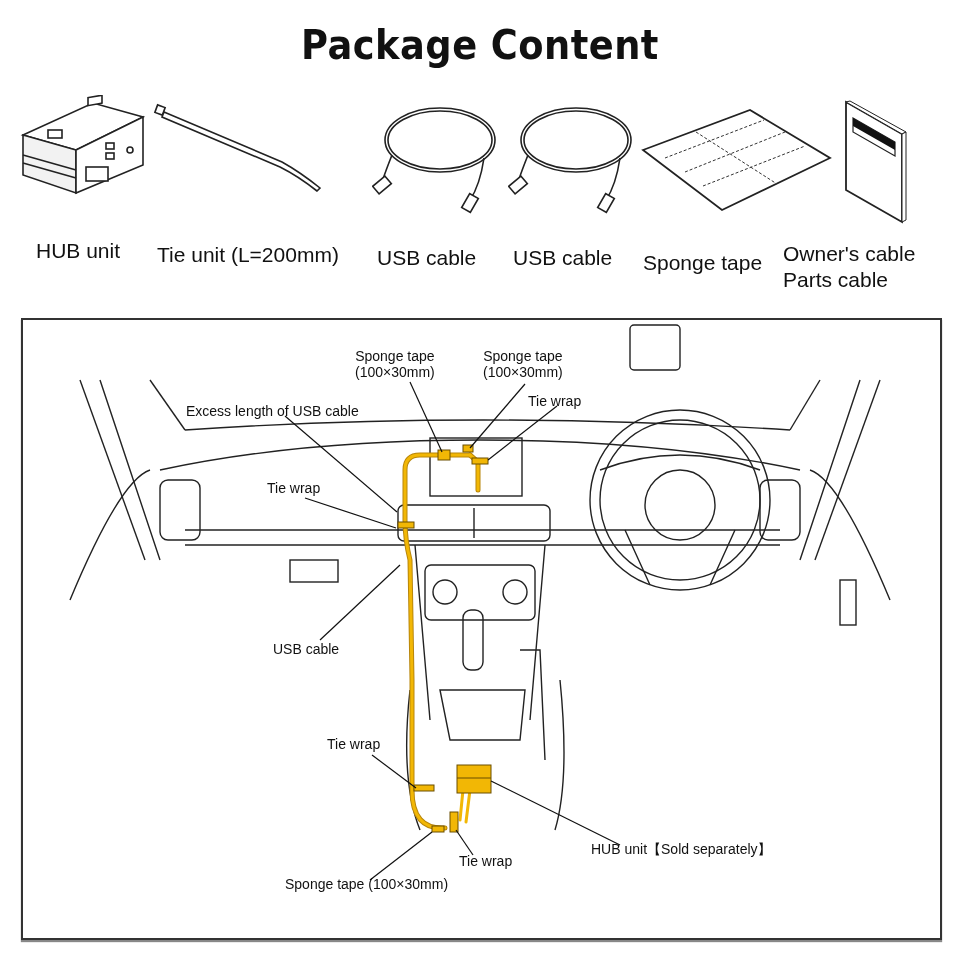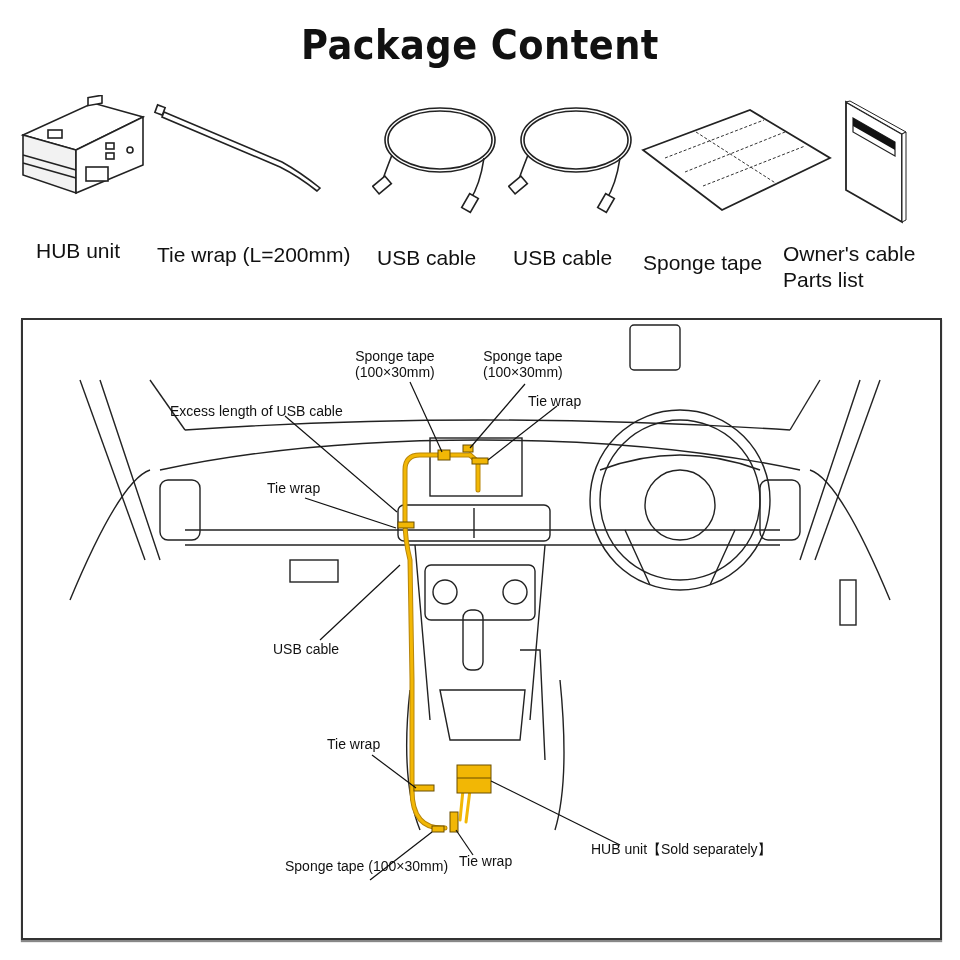--- a/index.html
+++ b/index.html
@@ -68,26 +68,26 @@
 </svg>
 <svg class="item-img" style="left:840px;top:98px" width="80" height="130" viewBox="0 0 80 130">
   <polygon points="6,4 62,36 62,124 6,92" fill="#fff" stroke="#222" stroke-width="1.8"></polygon>
   <polygon points="6,4 10,3 66,34 62,36" fill="#fff" stroke="#222" stroke-width="1"></polygon>
   <polygon points="66,34 66,122 62,124 62,36" fill="#fff" stroke="#222" stroke-width="1"></polygon>
   <polygon points="13,20 55,44 55,58 13,34" fill="#fff" stroke="#222" stroke-width="1.2"></polygon>
   <polygon points="13,20 55,44 55,52 13,28" fill="#111"></polygon>
 </svg>
 
 <div class="item-label" style="left:36px;top:238px">HUB unit</div>
-<div class="item-label" style="left:157px;top:242px">Tie wrap (L=200mm)</div>
+<div class="item-label" style="left:157px;top:242px">Tie unit (L=200mm)</div>
 <div class="item-label" style="left:377px;top:245px">USB cable</div>
 <div class="item-label" style="left:513px;top:245px">USB cable</div>
 <div class="item-label" style="left:643px;top:250px">Sponge tape</div>
 <div class="item-label" style="left:783px;top:241px">Owner's cable</div>
-<div class="item-label" style="left:783px;top:267px">Parts list</div>
+<div class="item-label" style="left:783px;top:267px">Parts cable</div>
 
 <div class="frame"></div>
 <svg class="diagram" width="960" height="960" viewBox="0 0 960 960">
   <g fill="none" stroke="#222" stroke-width="1.4">
 
     <path d="M80,380 L145,560"></path>
       <path d="M100,380 L160,560"></path>
       <path d="M150,380 L185,430"></path>
     <path d="M880,380 L815,560"></path>
       <path d="M860,380 L800,560"></path>
@@ -171,19 +171,19 @@
 
 <div class="callout" style="left:355px;top:348px">
     <div>Sponge tape</div>
     <div>(100×30mm)</div>
   </div>
 <div class="callout" style="left:483px;top:348px">
     <div>Sponge tape</div>
     <div>(100×30mm)</div>
   </div>
 <div class="callout" style="left:528px;top:393px">Tie wrap</div>
-<div class="callout" style="left:170px;top:403px">Excess length of USB cable</div>
+<div class="callout" style="left:186px;top:403px">Excess length of USB cable</div>
 <div class="callout" style="left:267px;top:480px">Tie wrap</div>
 <div class="callout" style="left:273px;top:641px">USB cable</div>
 <div class="callout" style="left:327px;top:736px">Tie wrap</div>
 <div class="callout" style="left:591px;top:841px">HUB unit【Sold separately】</div>
 <div class="callout" style="left:459px;top:853px">Tie wrap</div>
-<div class="callout" style="left:285px;top:858px">Sponge tape (100×30mm)</div>
+<div class="callout" style="left:285px;top:876px">Sponge tape (100×30mm)</div>
 
 </body></html>

